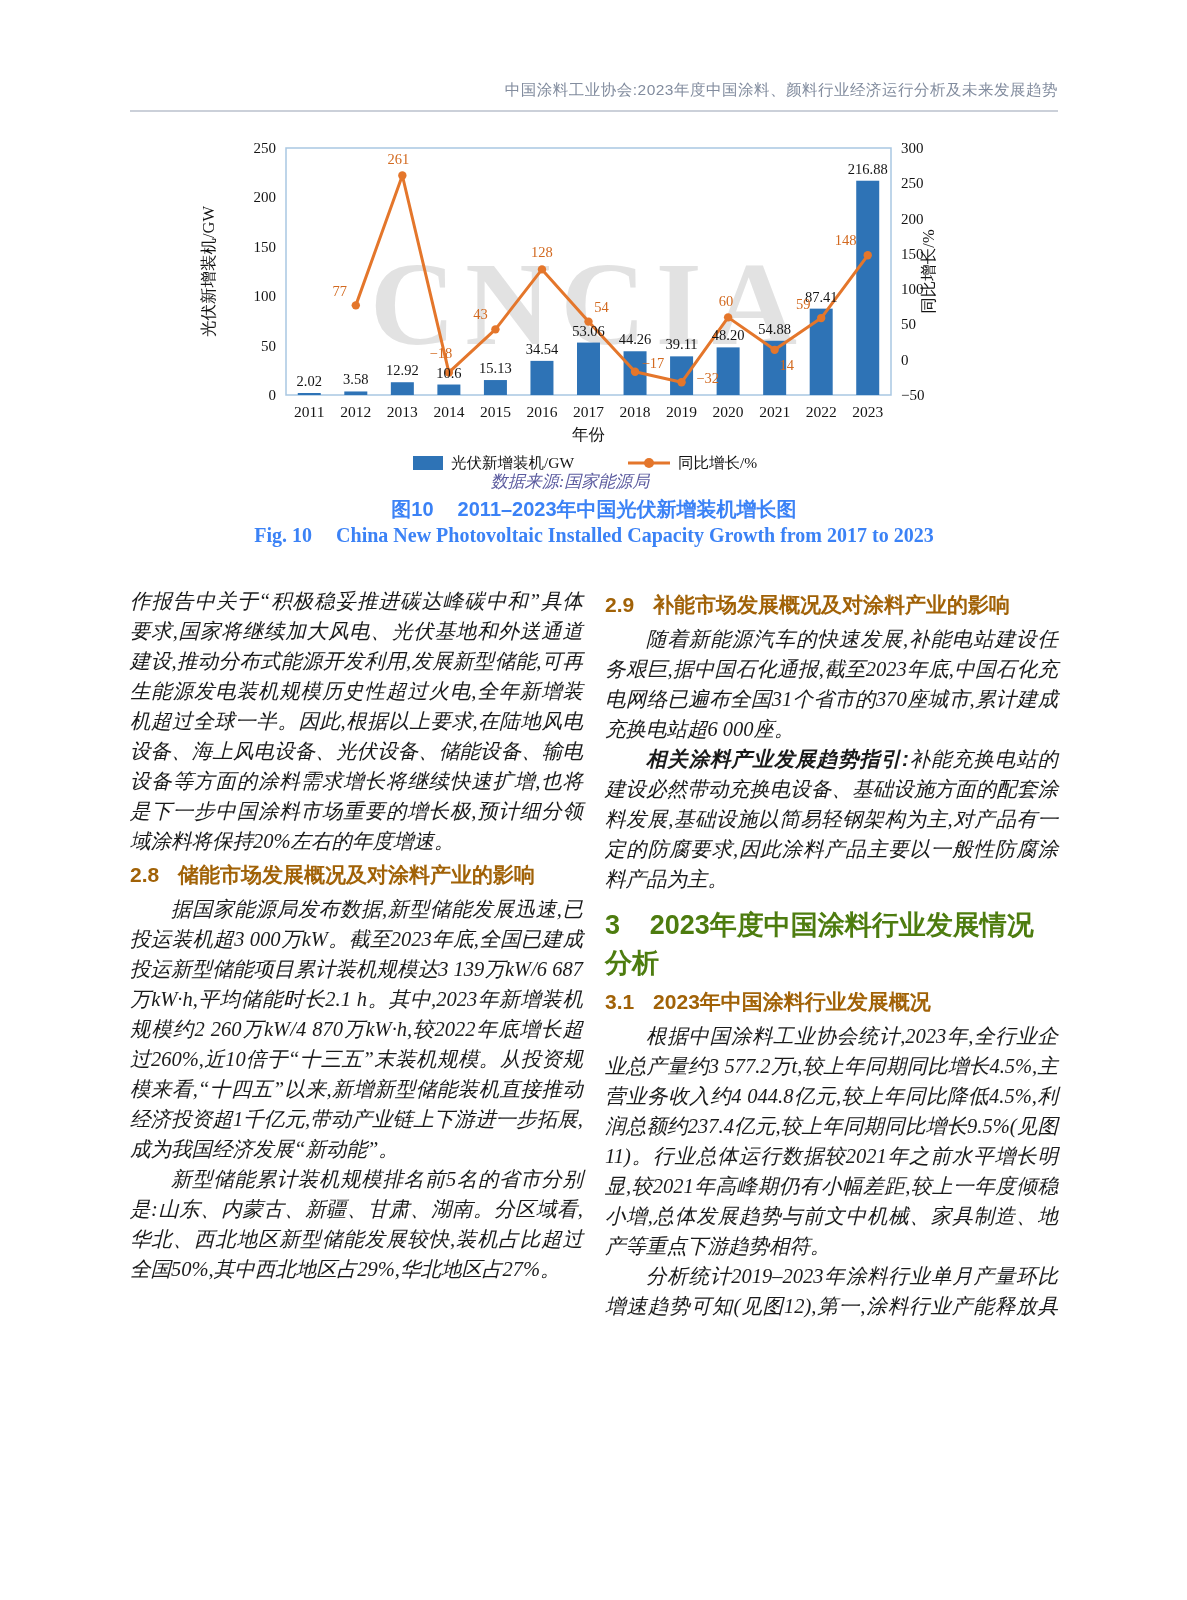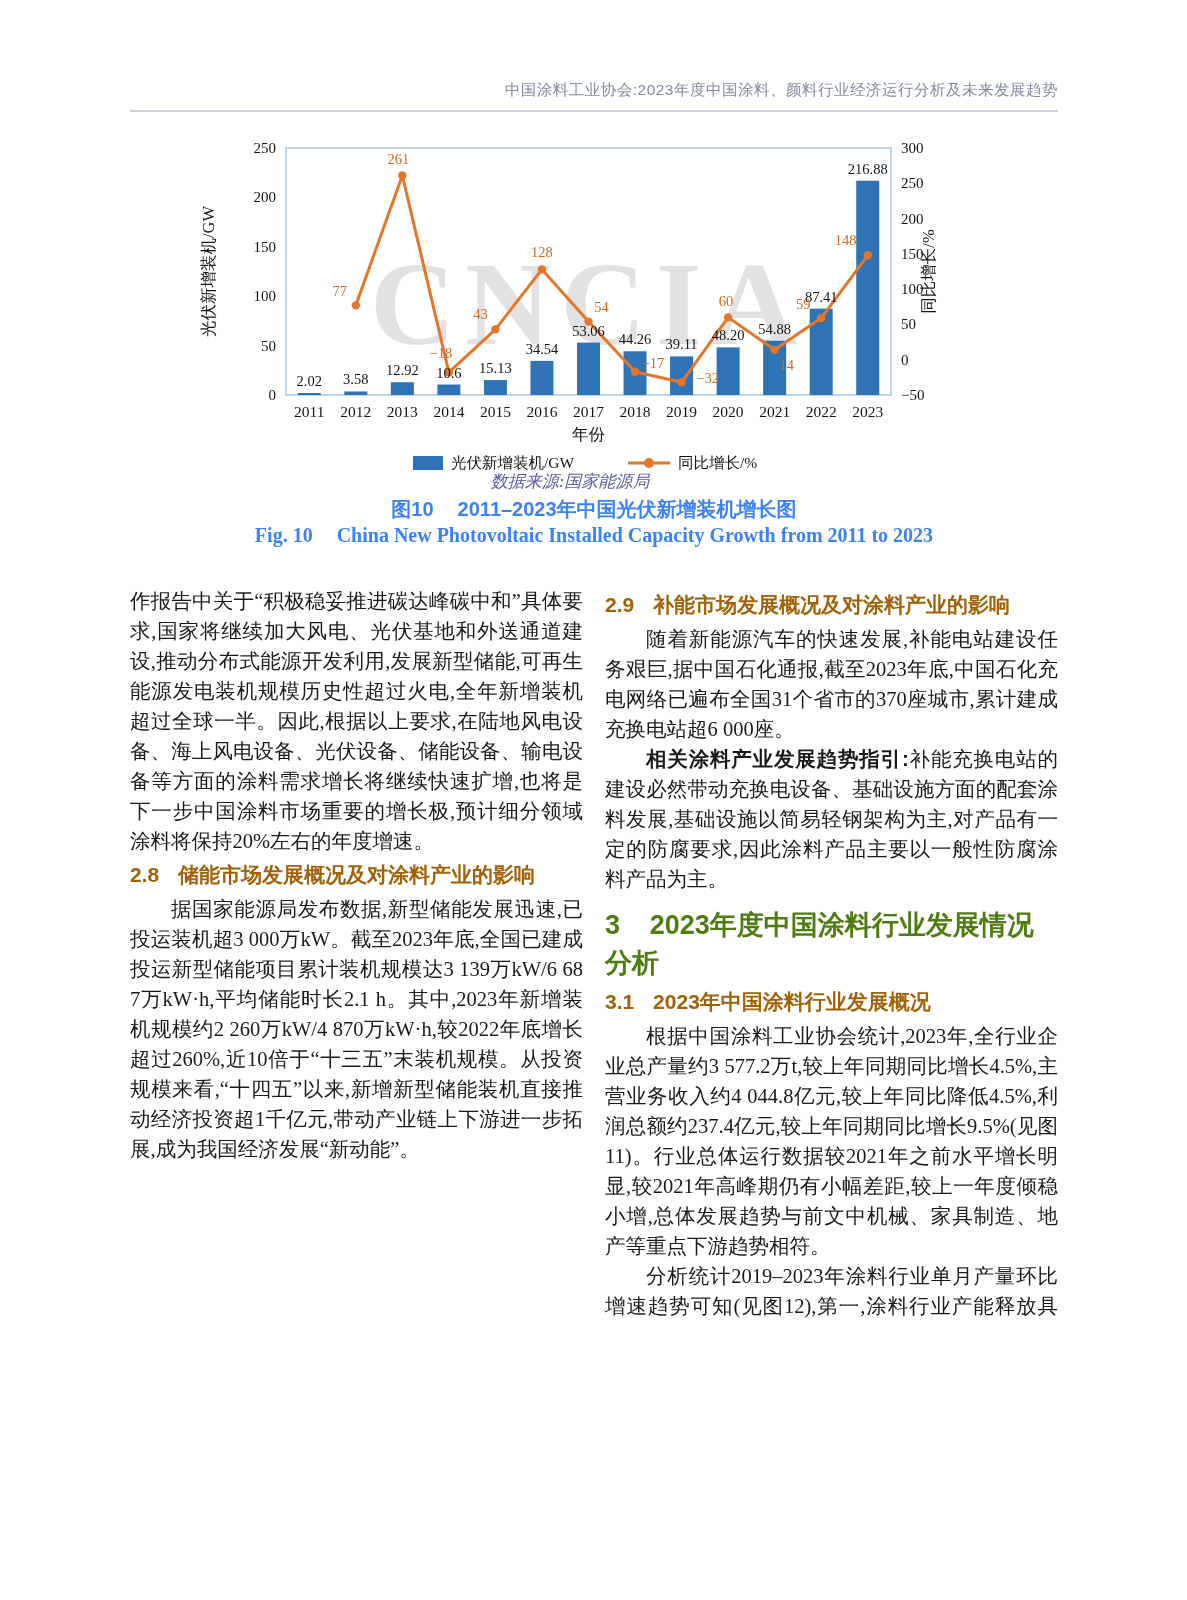--- a/index.html
+++ b/index.html
@@ -14,21 +14,21 @@
   .src{position:absolute;top:470px;left:130px;width:880px;text-align:center;
        font-style:italic;font-size:17px;color:#5a5a9e;}
   .cap{position:absolute;left:130px;width:928px;text-align:center;font-weight:bold;color:#3b82f6;}
   .cap-cn{top:496px;font-size:20px;font-family:"Liberation Sans","DejaVu Sans",sans-serif;}
   .cap-en{top:524px;font-size:20px;font-family:"Liberation Serif","DejaVu Serif",serif;}
   .cap .gap{display:inline-block;width:1.2em;}
   
   .cols{position:absolute;top:586px;left:130px;width:928px;display:flex;gap:22px;}
   .col{width:453px;}
   .col p{margin:0;font-size:20.5px;line-height:30px;text-align:justify;text-justify:inter-ideograph;
-         word-break:break-all;}
+         word-break:break-all;font-style:italic;}
   .col p.ind{text-indent:2em;}
   .lead{font-weight:700;font-family:"Liberation Sans","DejaVu Sans",sans-serif;}
   .h-sec{margin:3px 0 3px 0;font-family:"Liberation Sans","DejaVu Sans",sans-serif;
          font-weight:700;color:#a16207;font-size:21px;line-height:32px;}
   .h-sec .num{margin-right:0.9em;}
   .h-big{margin:12px 0 4px 0;font-family:Liberation Sans, sans-serif;
          font-weight:700;color:#4d7c0f;font-size:27px;line-height:38px;}
   .h-big .num{margin-right:1.1em;}
   
   .footer{position:absolute;top:1496px;right:145px;display:flex;align-items:flex-start;}
@@ -137,31 +137,32 @@
         <circle cx="471" cy="331" r="5" fill="#E4762B"></circle>
         <text x="500" y="336" font-size="15.5" font-family="&quot;Liberation Serif&quot;,&quot;DejaVu Serif&quot;,serif" fill="#141414">同比增长/%</text>
       </svg></div>
 
   <div class="src">数据来源:国家能源局</div>
 
   <div class="cap cap-cn">
     <span>图10</span><span class="gap"></span><span>2011–2023年中国光伏新增装机增长图</span>
   </div>
   <div class="cap cap-en">
-    <span>Fig. 10</span><span class="gap"></span><span>China New Photovoltaic Installed Capacity Growth from 2011 to 2023</span>
+    <span>Fig. 10</span><span class="gap"></span><span>China New Photovoltaic Installed Capacity Growth from 2017 to 2023</span>
   </div>
 
   <div class="cols">
 
     <div class="col">
       <p>作报告中关于“积极稳妥推进碳达峰碳中和”具体要求,国家将继续加大风电、光伏基地和外送通道建设,推动分布式能源开发利用,发展新型储能,可再生能源发电装机规模历史性超过火电,全年新增装机超过全球一半。因此,根据以上要求,在陆地风电设备、海上风电设备、光伏设备、储能设备、输电设备等方面的涂料需求增长将继续快速扩增,也将是下一步中国涂料市场重要的增长极,预计细分领域涂料将保持20%左右的年度增速。</p>
       <div class="h-sec">
         <span class="num">2.8</span><span>储能市场发展概况及对涂料产业的影响</span>
       </div>
       <p class="ind">据国家能源局发布数据,新型储能发展迅速,已投运装机超3 000万kW。截至2023年底,全国已建成投运新型储能项目累计装机规模达3 139万kW/6 687万kW·h,平均储能时长2.1 h。其中,2023年新增装机规模约2 260万kW/4 870万kW·h,较2022年底增长超过260%,近10倍于“十三五”末装机规模。从投资规模来看,“十四五”以来,新增新型储能装机直接推动经济投资超1千亿元,带动产业链上下游进一步拓展,成为我国经济发展“新动能”。</p>
+      <p class="ind">新型储能累计装机规模排名前5名的省市分别是:山东、内蒙古、新疆、甘肃、湖南。分区域看,华北、西北地区新型储能发展较快,装机占比超过全国50%,其中西北地区占29%,华北地区占27%。</p>
     </div>
 
     <div class="col">
       <div class="h-sec">
         <span class="num">2.9</span><span>补能市场发展概况及对涂料产业的影响</span>
       </div>
       <p class="ind">随着新能源汽车的快速发展,补能电站建设任务艰巨,据中国石化通报,截至2023年底,中国石化充电网络已遍布全国31个省市的370座城市,累计建成充换电站超6 000座。</p>
       <p class="ind"><span class="lead">相关涂料产业发展趋势指引:</span><span>补能充换电站的建设必然带动充换电设备、基础设施方面的配套涂料发展,基础设施以简易轻钢架构为主,对产品有一定的防腐要求,因此涂料产品主要以一般性防腐涂料产品为主。</span></p>
       <div class="h-big">
         <span class="num">3</span><span>2023年度中国涂料行业发展情况分析</span>

